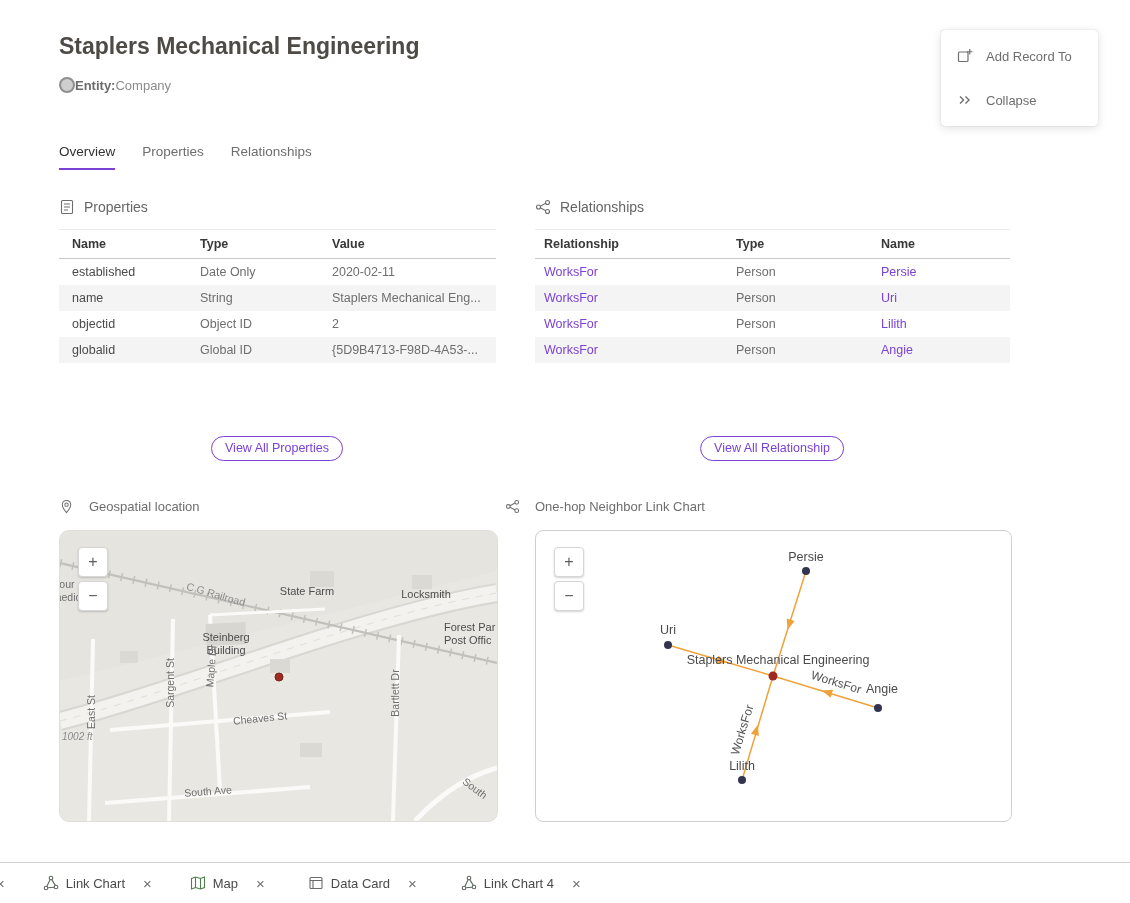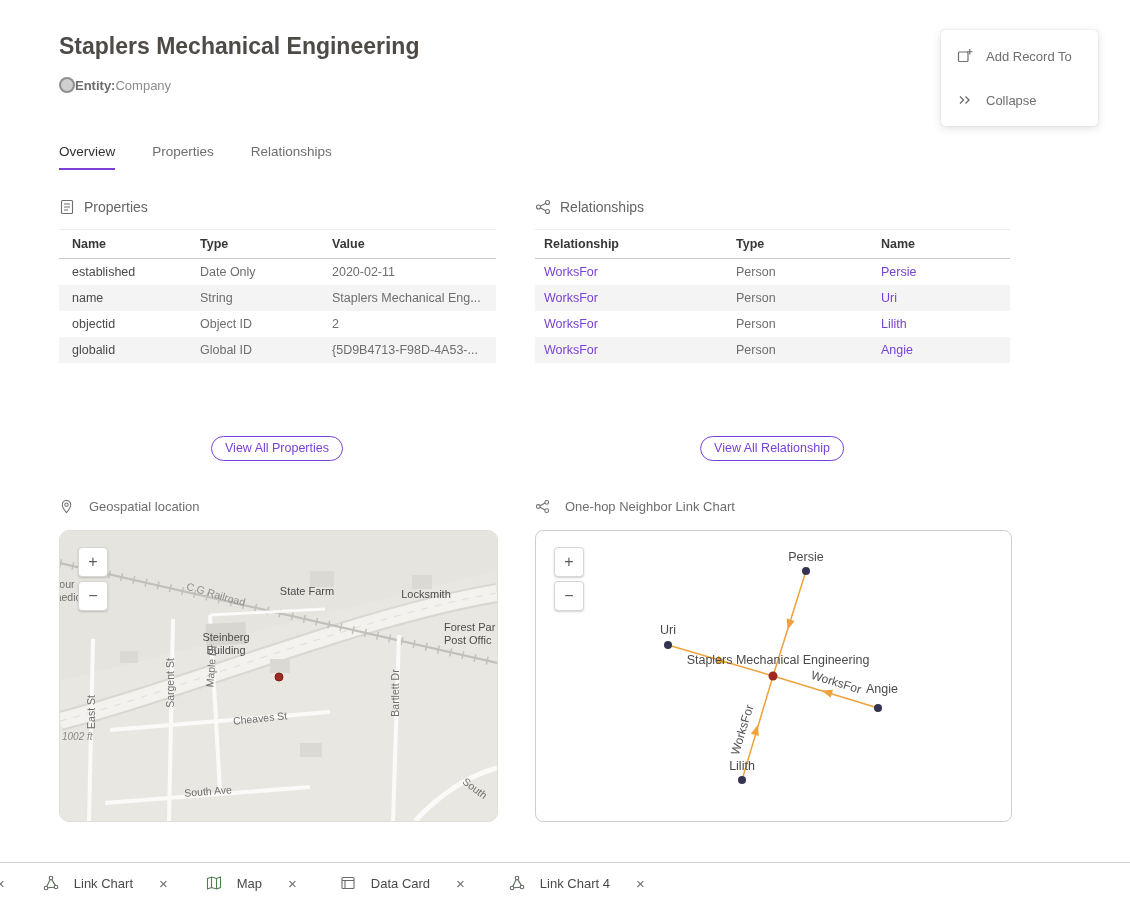--- a/index.html
+++ b/index.html
@@ -12,21 +12,21 @@
   .page-title{position:absolute;left:59px;top:33px;font-size:23px;font-weight:700;color:#4e4a46;}
   .entity-row{position:absolute;left:59px;top:77px;display:flex;align-items:center;font-size:13px;}
   .entity-dot{width:12px;height:12px;border-radius:50%;background:#cfcfcf;border:2px solid #8f8f8f;}
   .entity-label{font-weight:700;color:#6b6b6b;}
   .entity-type{color:#8c8c8c;}
   
   .menu-card{position:absolute;left:941px;top:30px;width:157px;background:#fff;border-radius:4px;
     box-shadow:0 0 1px rgba(0,0,0,.28),0 2px 10px rgba(0,0,0,.13);padding:4px 0;z-index:5;}
   .menu-item{display:flex;align-items:center;gap:13px;height:44px;padding:0 16px;font-size:13px;color:#6e6e6e;cursor:pointer;}
   
-  .tabs{position:absolute;left:59px;top:144px;display:flex;gap:37px;font-size:13.5px;}
+  .tabs{position:absolute;left:59px;top:144px;display:flex;gap:27px;font-size:13.5px;}
   .tab{color:#6e6e6e;padding-bottom:9px;cursor:pointer;}
   .tab.active{color:#323232;border-bottom:2px solid #7a42d4;}
   
   .section-heading{position:absolute;display:flex;align-items:center;gap:9px;font-size:14px;color:#656565;}
   .sub-heading{position:absolute;display:flex;align-items:center;gap:15px;font-size:13px;color:#6e6e6e;}
   
   .tbl{position:absolute;border-collapse:collapse;font-size:12.5px;table-layout:fixed;}
   .tbl thead th{text-align:left;font-weight:700;color:#383838;height:28px;padding:0;
     border-top:1px solid #ececec;border-bottom:1px solid #c9c9c9;}
   .tbl tbody td{height:26px;padding:0;color:#6e6e6e;overflow:hidden;white-space:nowrap;}
@@ -55,21 +55,21 @@
   .zoom-btn{width:28px;height:28px;background:#fff;border:1px solid #d6d6d6;border-radius:4px;
     box-shadow:0 1px 2px rgba(0,0,0,.18);font-size:16px;color:#5c5c5c;display:flex;align-items:center;
     justify-content:center;cursor:pointer;user-select:none;}
   
   .chart-svg text{font-family:"Liberation Sans",sans-serif;font-size:12.5px;fill:#4a4a4a;}
   .chart-svg .edge-label{font-size:12px;fill:#525252;}
   
   .bottom-bar{position:absolute;left:0;top:862px;width:1130px;height:40px;background:#fff;
     border-top:1px solid #d2d2d2;display:flex;align-items:center;z-index:4;}
   .stray-close{margin-left:-4px;font-size:15px;color:#6e6e6e;cursor:pointer;}
-  .btab{display:flex;align-items:center;gap:15px;font-size:13px;color:#4a4a4a;cursor:pointer;}
+  .btab{display:flex;align-items:center;gap:7px;font-size:13px;color:#4a4a4a;cursor:pointer;}
   .btab .close{font-size:15px;color:#6e6e6e;margin-left:11px;cursor:pointer;}
   .btab .icon{display:flex;align-items:center;}
   .m1{margin-left:38px;} .m2{margin-left:38px;} .m3{margin-left:43px;} .m4{margin-left:44px;}
   .hicon{display:flex;align-items:center;}
 </style>
 </head>
 <body>
 
 <div class="page-title">Staplers Mechanical Engineering</div>
 <div class="entity-row">
@@ -261,21 +261,21 @@
   <span class="ml" style="left:148px;top:260px;transform:translate(-50%,-50%) rotate(-4deg);">South Ave</span>
   <span class="ml" style="left:415px;top:257px;transform:translate(-50%,-50%) rotate(37deg);">South</span>
   <span class="ml scale" style="left:2px;top:200px;">1002 ft</span>
 
   <div class="zoom-stack">
     <div class="zoom-btn">+</div>
     <div class="zoom-btn">−</div>
   </div>
 </div>
 
-<div class="sub-heading" style="left:535px;top:499px;">
+<div class="sub-heading" style="left:505px;top:499px;">
   <span class="hicon">
     <svg width="15" height="15" viewBox="0 0 16 16" fill="none" stroke="#6e6e6e" stroke-width="1.1">
       <circle cx="3.5" cy="8" r="2"></circle>
         <circle cx="12.5" cy="3.5" r="2"></circle>
         <circle cx="12.5" cy="12.5" r="2"></circle>
       <path d="M5.3 7.2 L10.7 4.3 M5.3 8.8 L10.7 11.7"></path>
     </svg>
   </span>
   <span>One-hop Neighbor Link Chart</span>
 </div>

